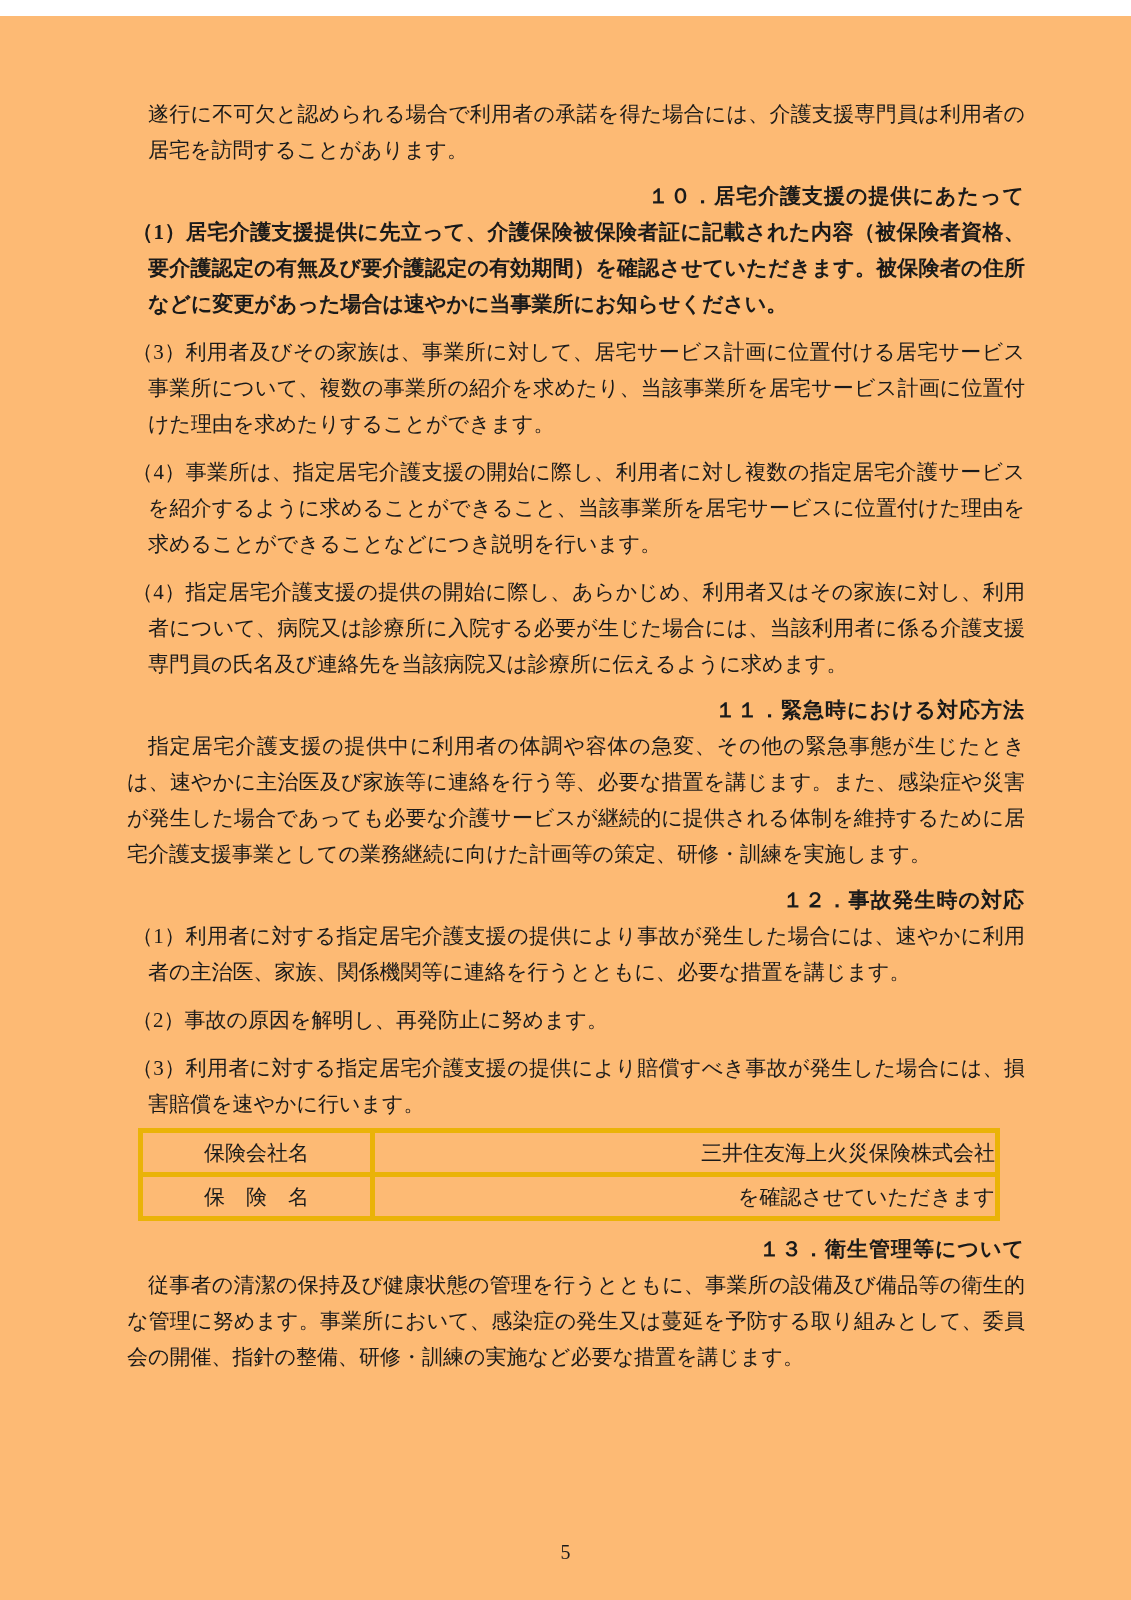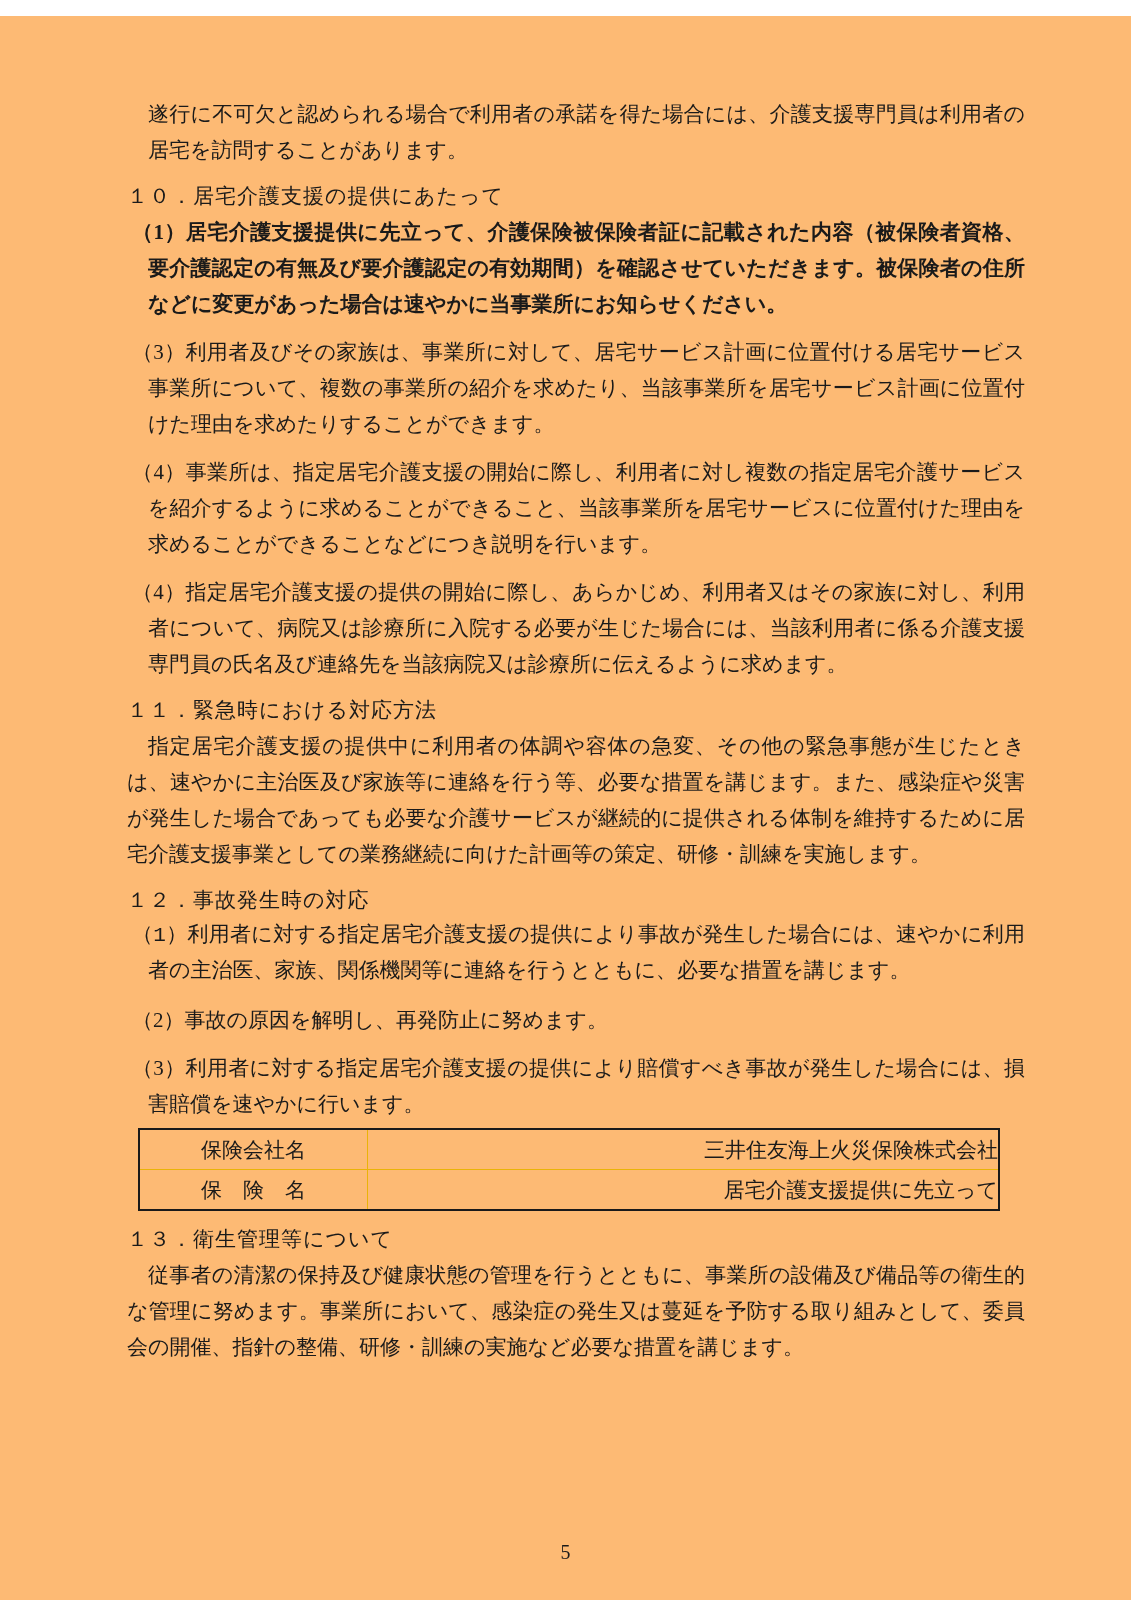--- a/index.html
+++ b/index.html
@@ -22,43 +22,43 @@
     text-align: justify;
     overflow: hidden;
   }
   p { margin: 0; }
   .intro-para {
     margin-left: 21px;
   }
   .sec-heading {
     margin-top: 10px;
     font-family: "Liberation Sans", "DejaVu Sans", sans-serif;
-    font-weight: 400;
-    text-align: left;
+    font-weight: 700;
+    text-align: right;
     letter-spacing: 1px;
   }
   .item {
     margin-top: 12px;
     margin-left: 21px;
     text-indent: -16px;
   }
   .body-para {
     text-indent: 21px;
     font-family: Liberation Serif, serif;
   }
   .ins-table {
     margin-top: 6px;
     margin-left: 11px;
     width: 862px;
     border-collapse: collapse;
     border: 2px solid #1a1a1a;
     table-layout: fixed;
   }
   .ins-table td {
-    border: 1px solid #eab308;
+    border: 5px solid #eab308;
     height: 39px;
     padding: 0;
     font-size: 21px;
     line-height: 24px;
     vertical-align: middle;
   }
   .ins-table td.label-cell {
     width: 227px;
     text-align: center;
   }
@@ -87,33 +87,33 @@
   <p class="sec-heading">１０．居宅介護支援の提供にあたって</p>
   <p class="item" style="margin-top:0;font-weight:bold;">（1）居宅介護支援提供に先立って、介護保険被保険者証に記載された内容（被保険者資格、要介護認定の有無及び要介護認定の有効期間）を確認させていただきます。被保険者の住所などに変更があった場合は速やかに当事業所にお知らせください。</p>
   <p class="item">（3）利用者及びその家族は、事業所に対して、居宅サービス計画に位置付ける居宅サービス事業所について、複数の事業所の紹介を求めたり、当該事業所を居宅サービス計画に位置付けた理由を求めたりすることができます。</p>
   <p class="item">（4）事業所は、指定居宅介護支援の開始に際し、利用者に対し複数の指定居宅介護サービスを紹介するように求めることができること、当該事業所を居宅サービスに位置付けた理由を求めることができることなどにつき説明を行います。</p>
   <p class="item">（4）指定居宅介護支援の提供の開始に際し、あらかじめ、利用者又はその家族に対し、利用者について、病院又は診療所に入院する必要が生じた場合には、当該利用者に係る介護支援専門員の氏名及び連絡先を当該病院又は診療所に伝えるように求めます。</p>
 
   <p class="sec-heading">１１．緊急時における対応方法</p>
   <p class="body-para">指定居宅介護支援の提供中に利用者の体調や容体の急変、その他の緊急事態が生じたときは、速やかに主治医及び家族等に連絡を行う等、必要な措置を講じます。また、感染症や災害が発生した場合であっても必要な介護サービスが継続的に提供される体制を維持するために居宅介護支援事業としての業務継続に向けた計画等の策定、研修・訓練を実施します。</p>
 
   <p class="sec-heading">１２．事故発生時の対応</p>
-  <p class="item" style="margin-top:0;font-family:Liberation Mono, monospace;">（1）利用者に対する指定居宅介護支援の提供により事故が発生した場合には、速やかに利用者の主治医、家族、関係機関等に連絡を行うとともに、必要な措置を講じます。</p>
+  <p class="item" style="margin-top:0;">（1）利用者に対する指定居宅介護支援の提供により事故が発生した場合には、速やかに利用者の主治医、家族、関係機関等に連絡を行うとともに、必要な措置を講じます。</p>
   <p class="item">（2）事故の原因を解明し、再発防止に努めます。</p>
   <p class="item">（3）利用者に対する指定居宅介護支援の提供により賠償すべき事故が発生した場合には、損害賠償を速やかに行います。</p>
 
   <table class="ins-table">
     <tbody>
       <tr>
         <td class="label-cell">保険会社名</td>
         <td class="value-cell">三井住友海上火災保険株式会社</td>
       </tr>
       <tr>
         <td class="label-cell">保　険　名</td>
-        <td class="value-cell">居宅介護支援提供に先立って</td>
+        <td class="value-cell">を確認させていただきます</td>
       </tr>
     </tbody>
   </table>
 
   <p class="sec-heading">１３．衛生管理等について</p>
   <p class="body-para">従事者の清潔の保持及び健康状態の管理を行うとともに、事業所の設備及び備品等の衛生的な管理に努めます。事業所において、感染症の発生又は蔓延を予防する取り組みとして、委員会の開催、指針の整備、研修・訓練の実施など必要な措置を講じます。</p>
 
   <div class="page-number">5</div>
 
 </div>

